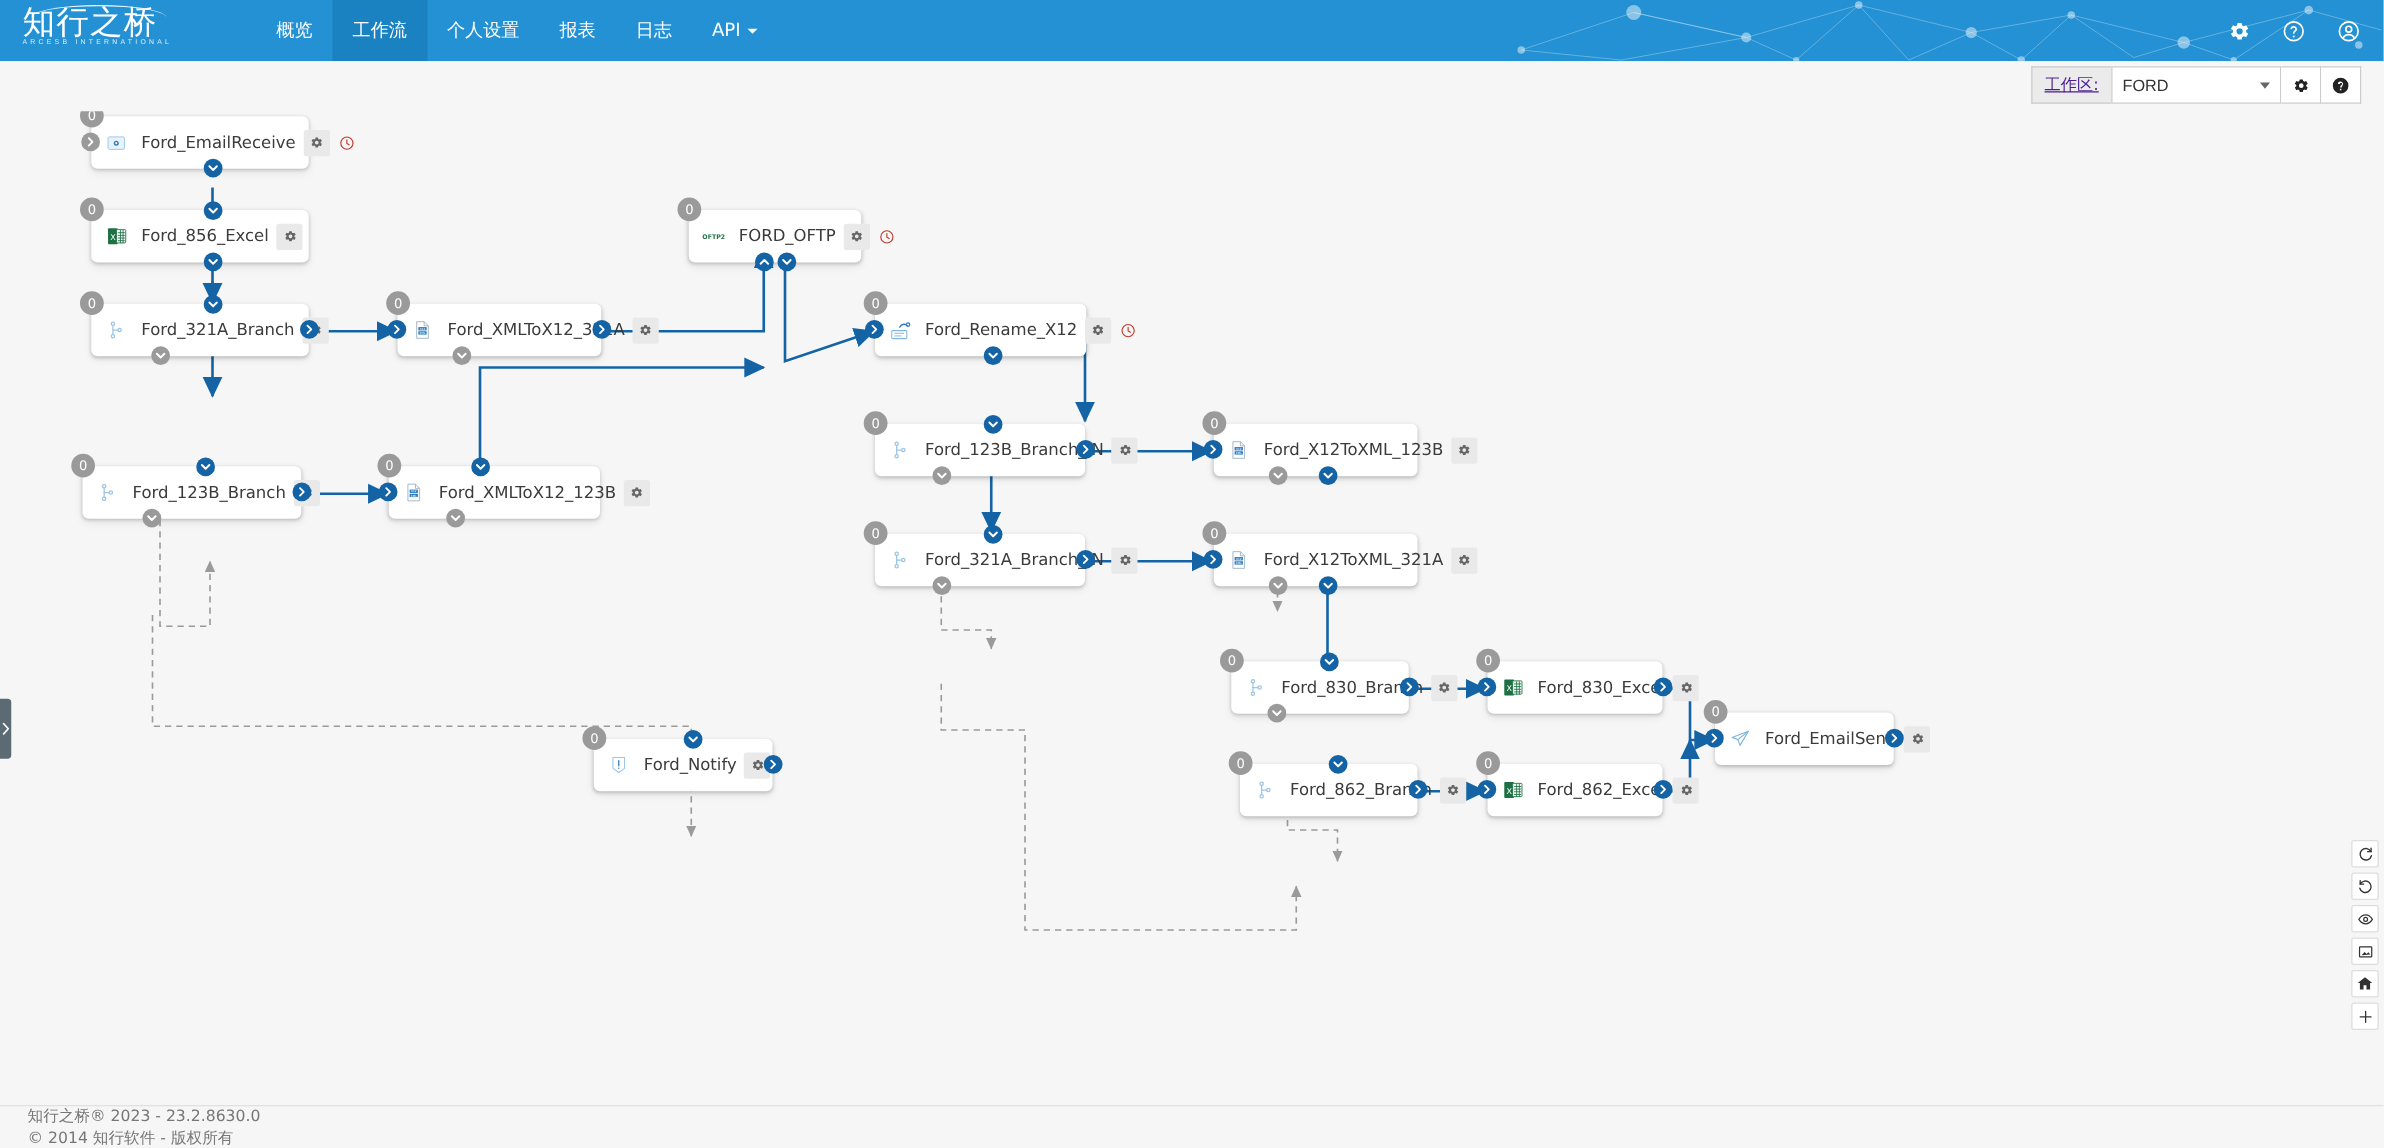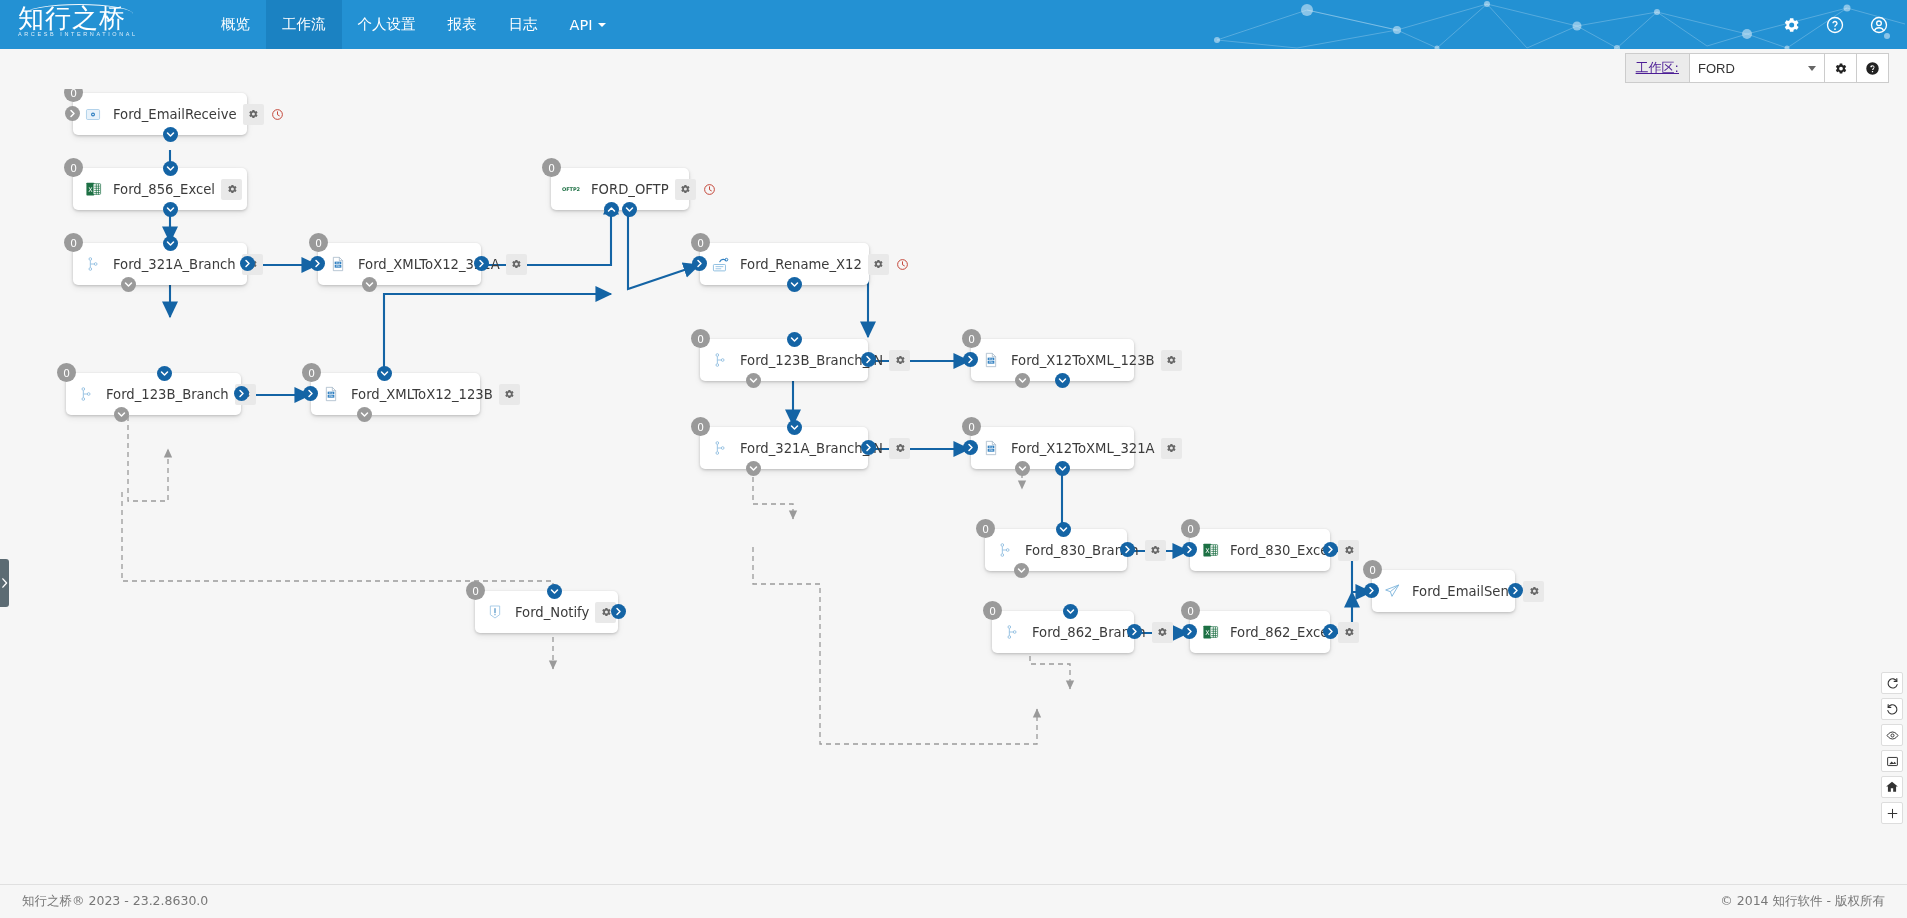--- a/index.html
+++ b/index.html
@@ -147,23 +147,24 @@
   .lhandle {
     position:absolute; left:0; top:470px; width:9px; height:48px;
     background:#5c6b73; border-radius:0 3px 3px 0; z-index:20;
     display:flex; align-items:center; justify-content:center; color:#fff;
   }
 
   
   .footer {
     position:absolute; bottom:0; left:0; width:1907px; height:34px;
     background:#f6f6f6; border-top:1px solid #e0e0e0;
-    display:flex; align-items:center; justify-content:space-between;
+    display:flex; align-items:flex-start; justify-content:space-between;
     padding:0 22px; font-size:12.5px; color:#777;
     font-family:"DejaVu Sans", sans-serif;
+    flex-direction:column;
   }
 </style>
 </head>
 <body>
 
 <div class="topbar">
   <svg class="topbar-net" viewBox="0 0 720 49">
     <g stroke="#ffffff" stroke-opacity=".35" fill="none" stroke-width=".8">
       <path d="M30 40 L120 10 L210 30 L300 4 L390 26 L470 12 L560 34 L660 8 L718 24"></path>
       <path d="M120 10 L210 30 L250 48 L300 4"></path>

